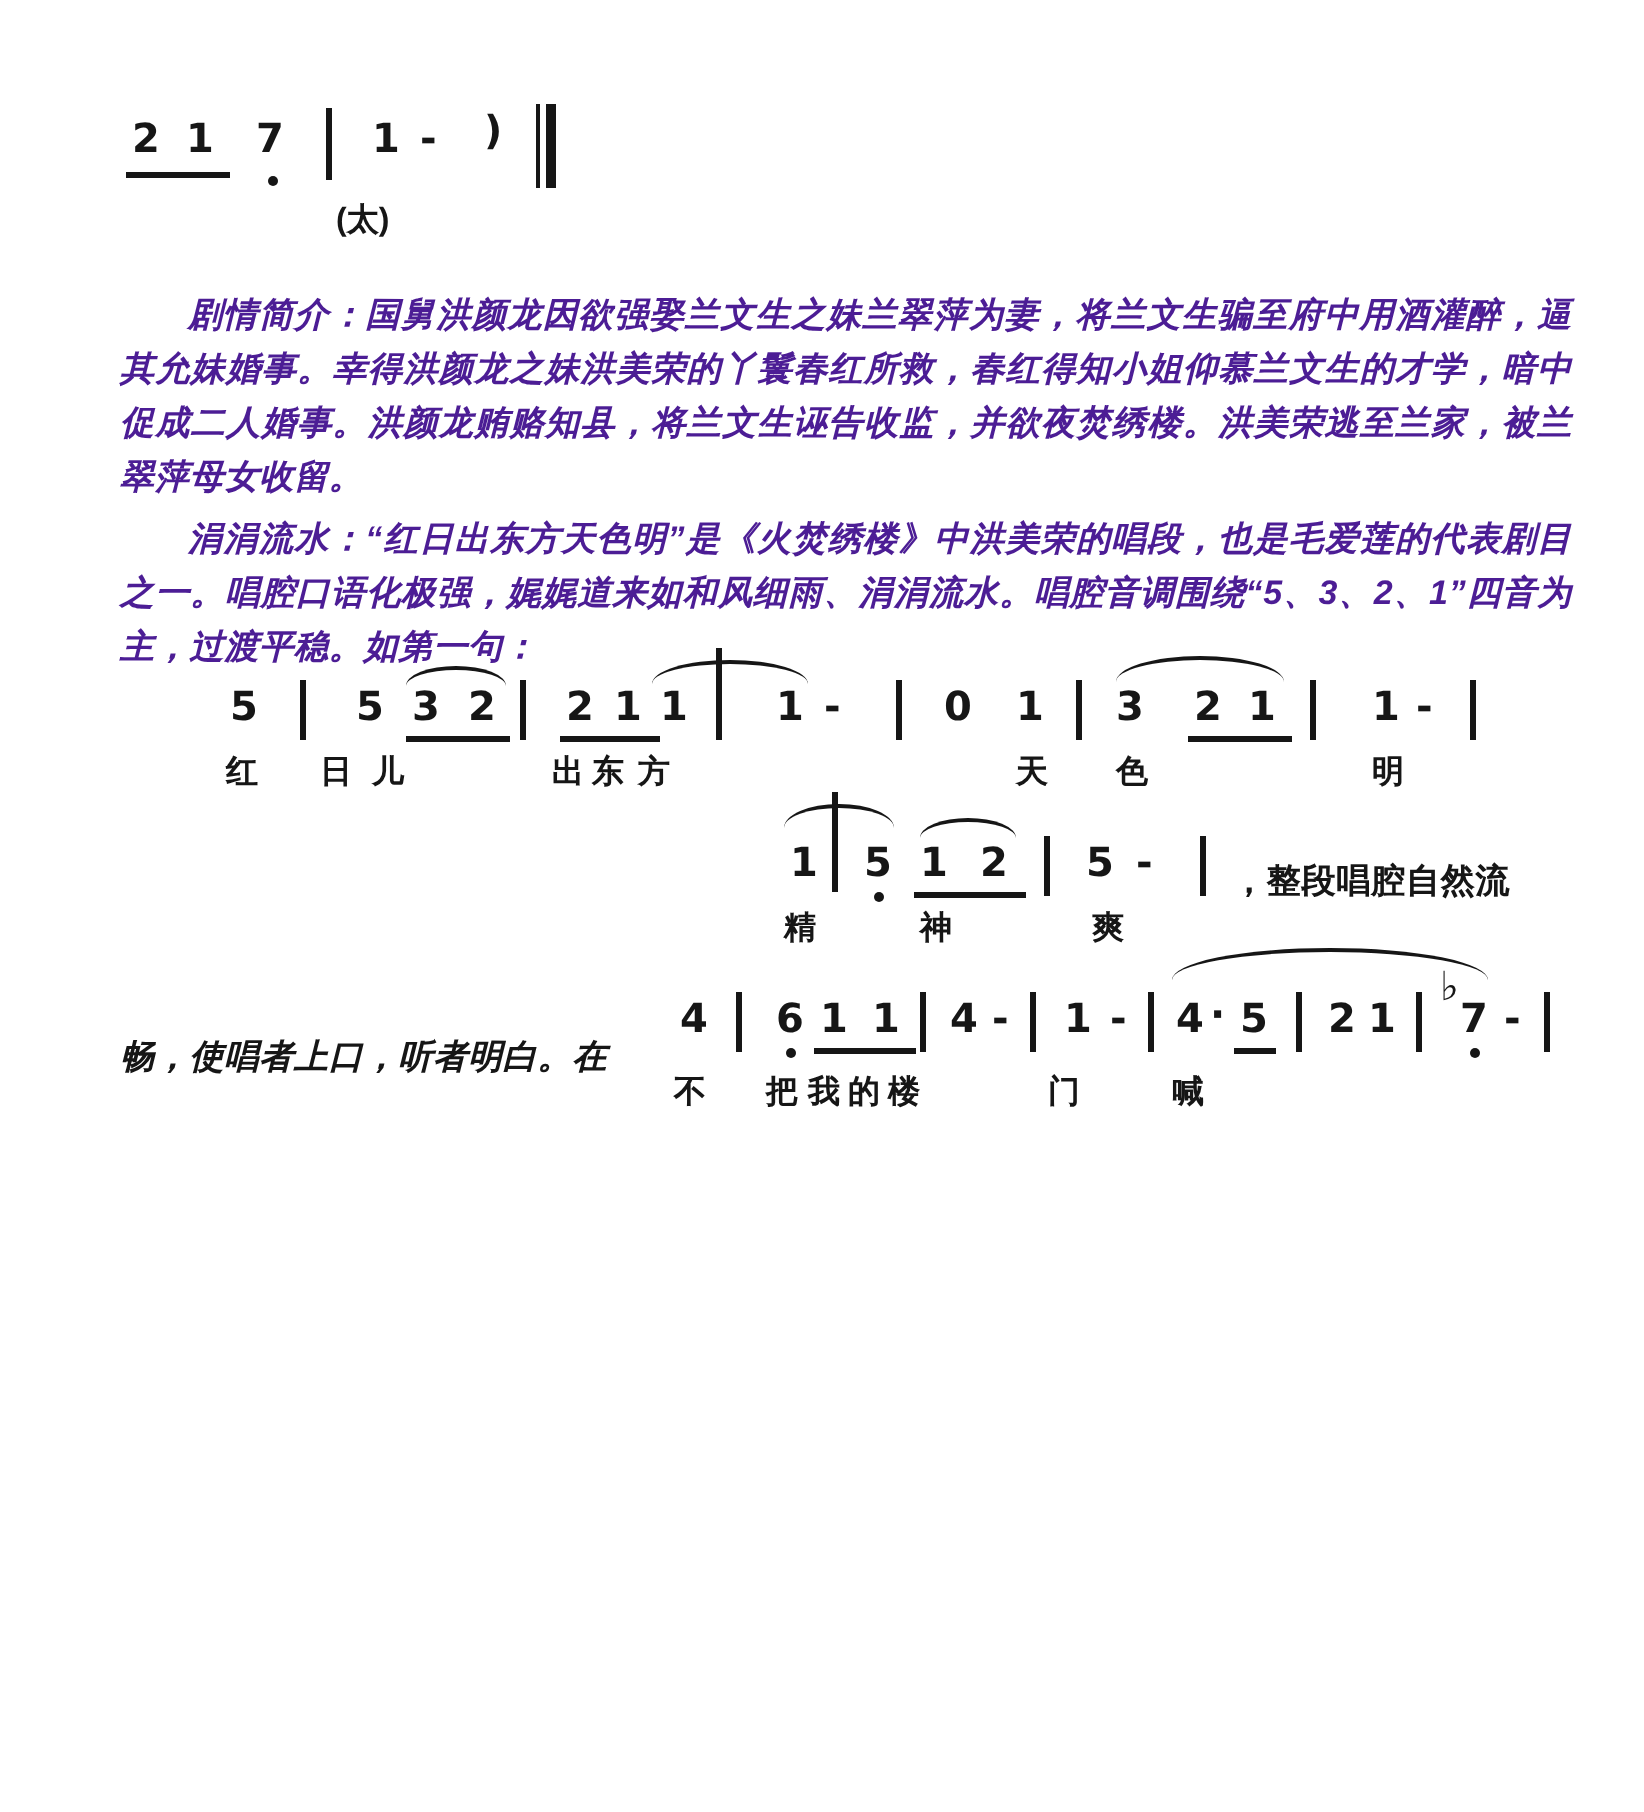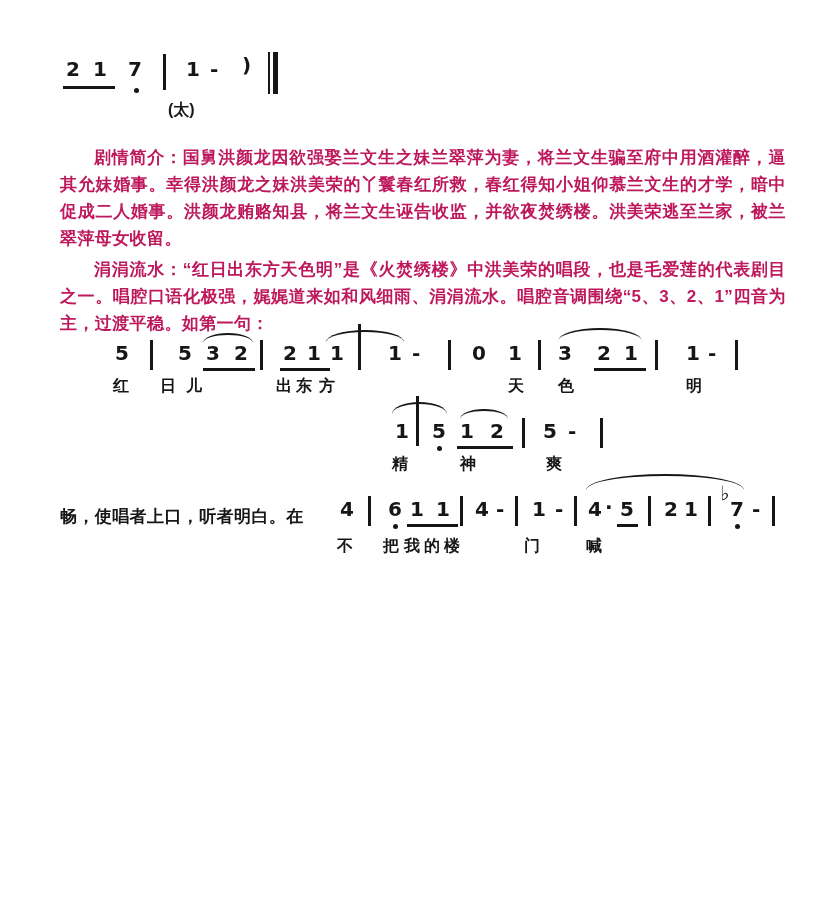--- a/index.html
+++ b/index.html
@@ -4,21 +4,21 @@
 <style>
   * { margin:0; padding:0; box-sizing:border-box; }
   html,body { background:#ffffff; }
   .page {
     position:relative; width:822px; height:906px; background:#ffffff;
     overflow:hidden; color:#161616;
     font-family:"Liberation Sans","DejaVu Sans",sans-serif;
   }
   .para {
     position:absolute; font-size:17px; line-height:27px; font-weight:bold;
-    letter-spacing:0.4px; text-align:justify; text-indent:2em; color:#be185d;
+    letter-spacing:0.4px; text-align:justify; text-indent:2em; color:#4c1d95;font-style:italic;
   }
   .plabel { font-weight:bold; }
   .inline-text {
     position:absolute; font-size:17px; font-weight:bold; letter-spacing:0.4px;
     white-space:nowrap; color:#161616;
   }
   .music { position:absolute; }
   .music .n {
     position:absolute; font-family:"DejaVu Sans",sans-serif; font-weight:bold;
     font-size:20px; line-height:22px; color:#161616;
@@ -113,22 +113,23 @@
     <i class="beam" style="left:77px;top:50px;width:56px;"></i>
     <i class="arc" style="left:80px;top:13px;width:48px;height:10px;"></i>
     <i class="bar" style="left:142px;top:22px;height:30px;"></i>
     <span class="n" style="left:163px;top:24px;">5</span>
     <span class="n" style="left:188px;top:24px;">-</span>
     <i class="bar" style="left:220px;top:22px;height:30px;"></i>
     <span class="lyr" style="left:12px;top:58px;">精</span>
     <span class="lyr" style="left:80px;top:58px;">神</span>
     <span class="lyr" style="left:166px;top:58px;">爽</span>
   </div>
+  <div class="inline-text" style="left:616px;top:429px;">，整段唱腔自然流</div>
 
-  <div class="inline-text" style="left:60px;top:505px;">畅，使唱者上口，听者明白。在</div>
+  <div class="inline-text" style="left:60px;top:517px;font-style:italic;">畅，使唱者上口，听者明白。在</div>
   <div class="music" style="left:332px;top:474px;width:480px;height:88px;">
     <span class="n" style="left:8px;top:24px;">4</span>
     <i class="bar" style="left:36px;top:22px;height:30px;"></i>
     <span class="n" style="left:56px;top:24px;">6</span>
     <i class="ldot" style="left:61px;top:50px;"></i>
     <span class="n" style="left:78px;top:24px;">1</span>
     <span class="n" style="left:104px;top:24px;">1</span>
     <i class="beam" style="left:75px;top:50px;width:51px;"></i>
     <i class="bar" style="left:128px;top:22px;height:30px;"></i>
     <span class="n" style="left:143px;top:24px;">4</span>

